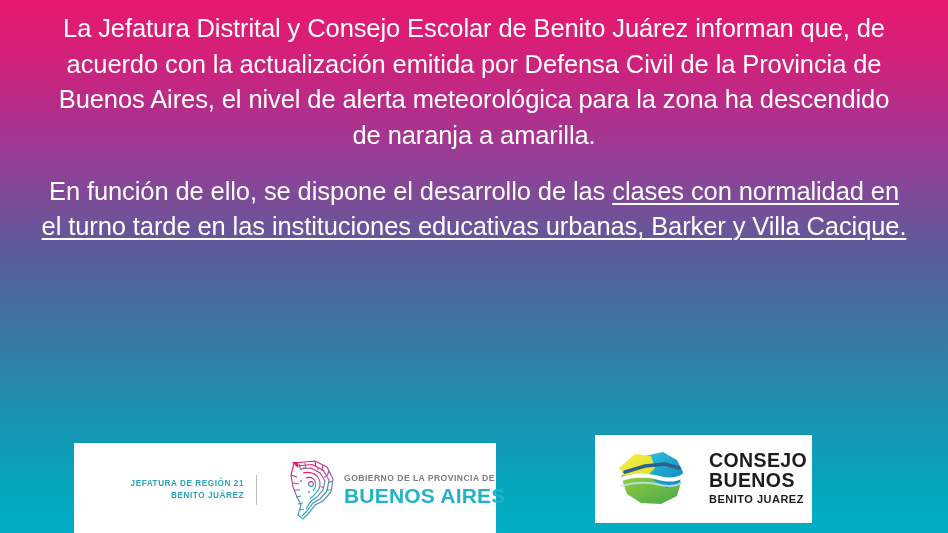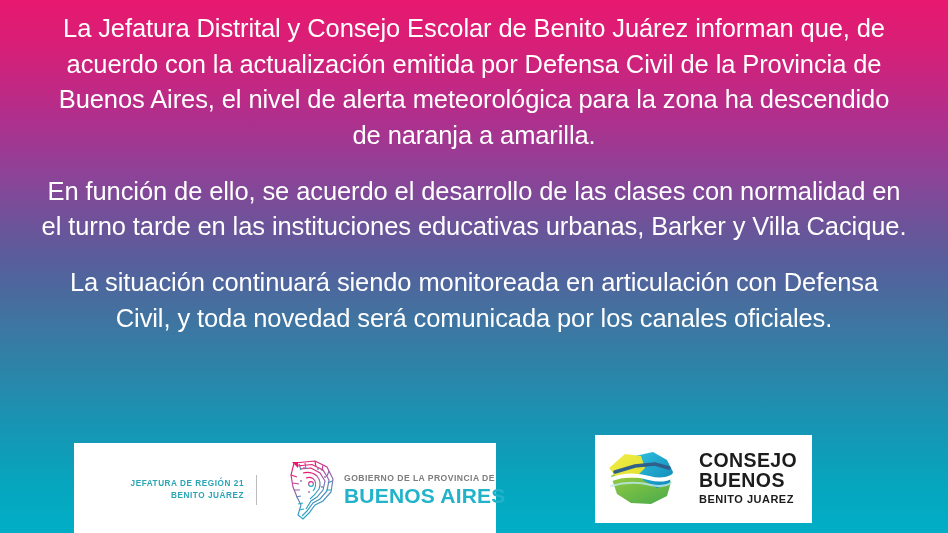--- a/index.html
+++ b/index.html
@@ -47,20 +47,21 @@
     line-height: 1.40;
     color: #ffffff;
     letter-spacing: -0.1px;
     text-rendering: optimizeLegibility;
   }
   .para.p1 { margin-bottom: 20px; padding: 0 14px; }
   .para.p2 { margin-bottom: 20px; padding: 0 8px; }
   .para.p3 { margin-bottom: 0; padding: 0 20px; }
 
   .underline {
+    text-decoration: underline;
     text-underline-offset: 3px;
     text-decoration-thickness: 1.5px;
   }
 
   
   .logo-bar {
     position: absolute;
     left: 0;
     right: 0;
     bottom: 0;
@@ -82,21 +83,21 @@
     height: 93px;
     padding: 0 8px 0 28px;
     justify-content: flex-start;
   }
 
   .logo-box.consejo {
     left: 595px;
     top: 2px;
     width: 217px;
     height: 88px;
-    padding: 0 6px;
+    padding: 0 16px;
     justify-content: flex-start;
   }
 
   
   .jefatura {
     text-align: right;
     color: #2aa5b5;
     font-size: 8.2px;
     font-weight: bold;
     letter-spacing: 0.55px;
@@ -184,24 +185,23 @@
 </head>
 <body>
 
 <div class="poster">
 
   <div class="message">
 
     <p class="para p1">La Jefatura Distrital y Consejo Escolar de Benito Juárez informan que, de acuerdo con la actualización emitida por Defensa Civil de la Provincia de Buenos Aires, el nivel de alerta meteorológica para la zona ha descendido de naranja a amarilla.</p>
 
     <p class="para p2">
-      <span>En función de ello,  se acuerdo el desarrollo de las </span><span class="underline">clases con normalidad en el turno tarde en las instituciones educativas urbanas, Barker y Villa Cacique.</span>
+      <span>En función de ello,  se dispone el desarrollo de las </span><span class="underline">clases con normalidad en el turno tarde en las instituciones educativas urbanas, Barker y Villa Cacique.</span>
     </p>
 
-    <p class="para p3">La situación continuará siendo monitoreada en articulación con Defensa Civil, y toda novedad será comunicada por los canales oficiales.</p>
 
   </div>
 
   <div class="logo-bar">
 
     <div class="logo-box gov">
 
       <div class="jefatura">
         <div>JEFATURA DE REGIÓN  21</div>
         <div>BENITO JUÁREZ</div>

